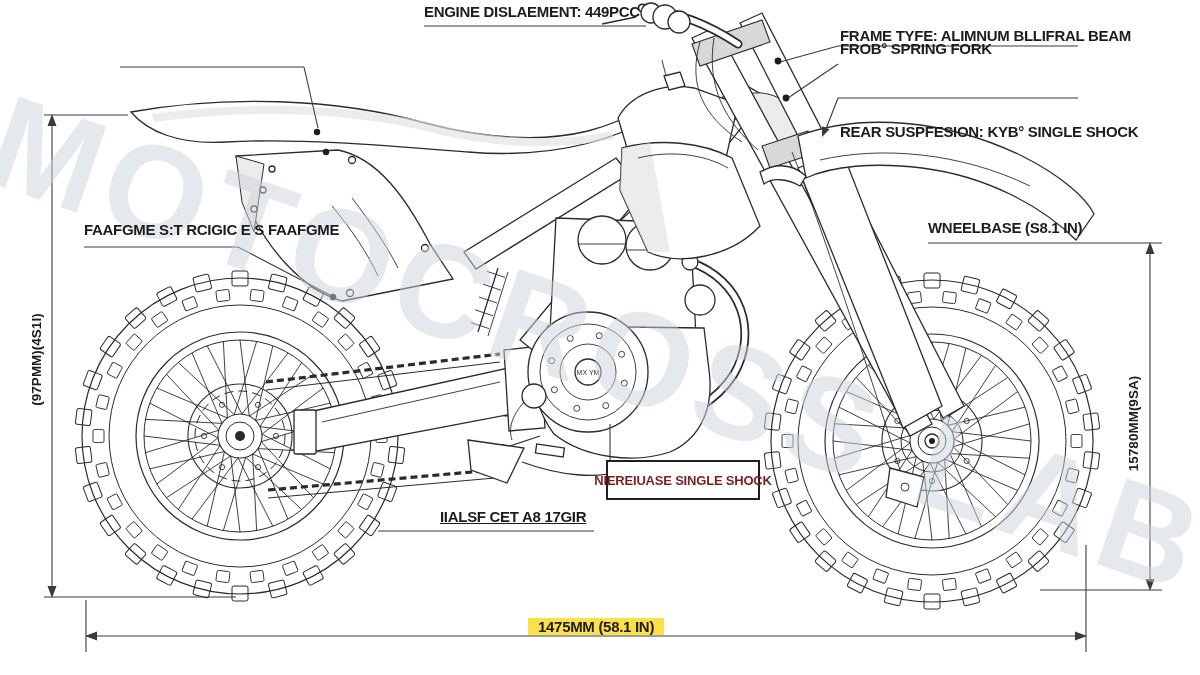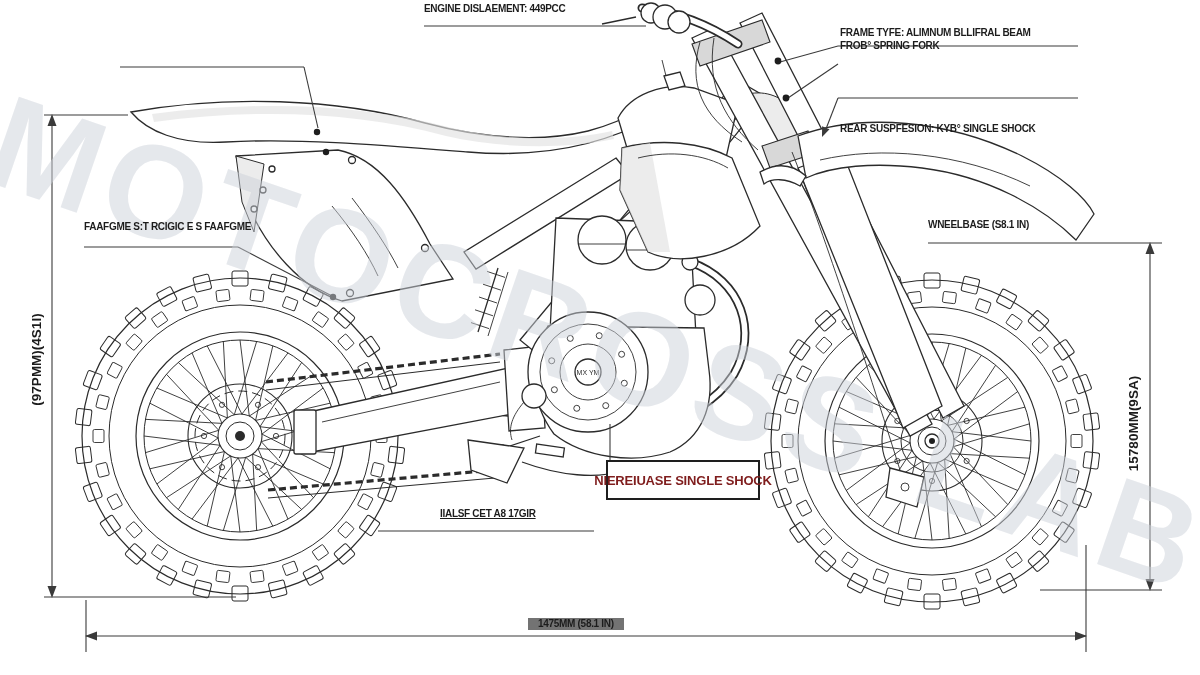--- a/index.html
+++ b/index.html
@@ -9,23 +9,23 @@
   .wf{fill:#ffffff;stroke:#2b2b2b;stroke-width:1.3;}
   .ln{fill:none;stroke:#2b2b2b;stroke-width:1.3;}
   .t{fill:none;stroke:#2b2b2b;stroke-width:0.9;}
   .gray{fill:#d8d8d8;stroke:#2b2b2b;stroke-width:1.1;}
   .shade{fill:#e2e2e2;opacity:.65;stroke:none;}
   .exo{fill:none;stroke:#2b2b2b;stroke-width:9;stroke-linecap:round;}
   .exi{fill:none;stroke:#ffffff;stroke-width:5.5;stroke-linecap:round;}
   .dim{stroke:#3a3a3a;stroke-width:1.1;fill:none;}
   .dimf{fill:#3a3a3a;stroke:none;}
   .dot{fill:#1e1e1e;stroke:none;}
-  .lbl{position:absolute;font-weight:700;font-size:10px;line-height:1.15;color:#1c1c1c;
+  .lbl{position:absolute;font-weight:700;font-size:15px;line-height:1.15;color:#1c1c1c;
        letter-spacing:-0.3px;white-space:nowrap;}
-  .bg{background:#737373;padding:0 10px;}
+  .bg{background:#fde047;padding:0 10px;}
   .vlbl{position:absolute;width:190px;text-align:center;transform:rotate(-90deg);
         font-weight:700;font-size:13.5px;color:#1c1c1c;white-space:nowrap;}
   .box{position:absolute;left:606px;top:460px;width:150px;height:36px;border:2px solid #1e1e1e;
        background:#fff;display:flex;align-items:center;justify-content:center;
        font-weight:700;font-size:13px;letter-spacing:-0.2px;color:#7f1d1d;white-space:nowrap;}
 </style>
 </head>
 <body>
 
 <div id="stage">

